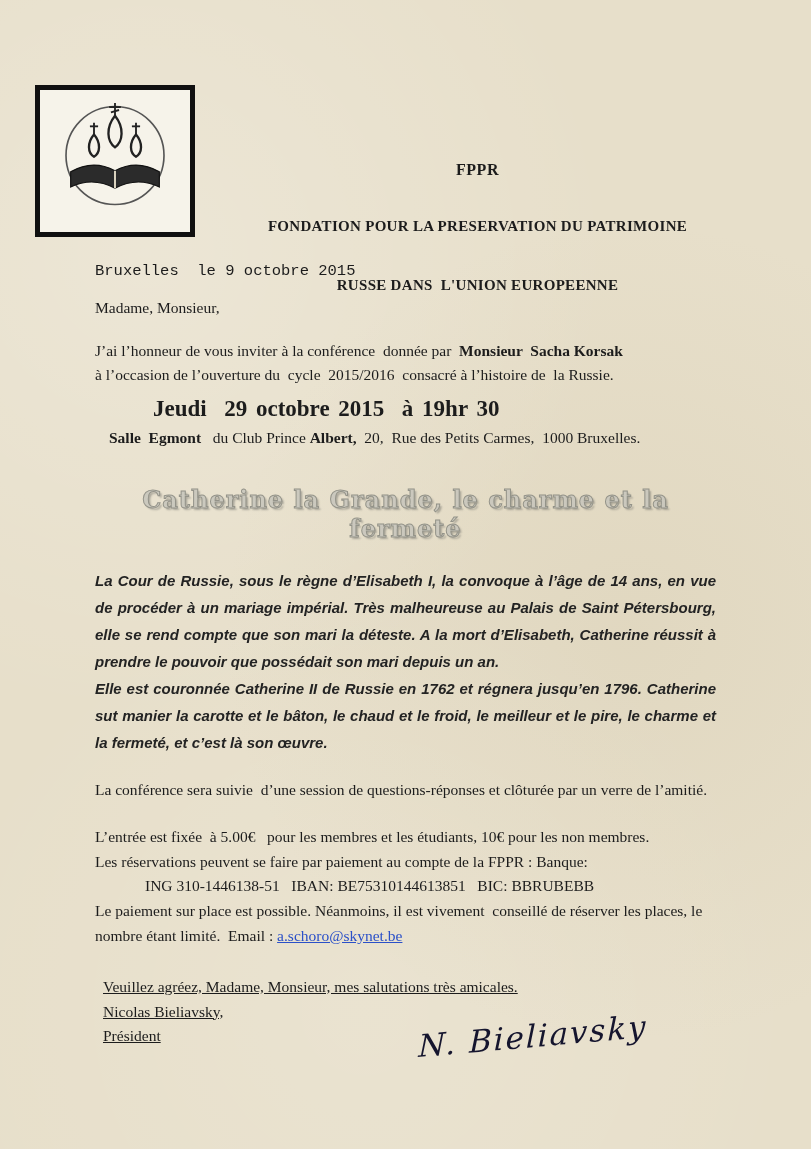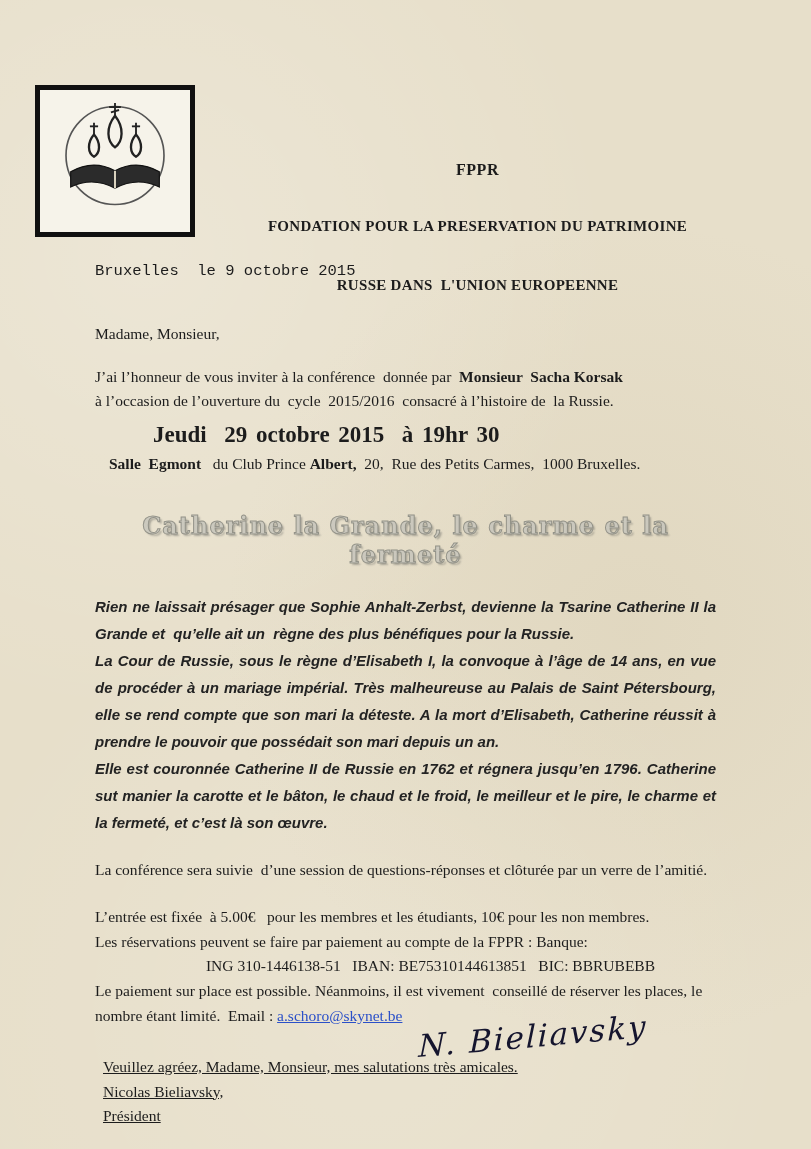--- a/index.html
+++ b/index.html
@@ -40,21 +40,21 @@
     text-align: center;
     font-weight: bold;
     white-space: pre-wrap;
   }
   .org-short { font-size: 16px; letter-spacing: 0.5px; }
   .org-line  { font-size: 15px; letter-spacing: 0.3px; line-height: 1.55; }
 
   .line { white-space: pre-wrap; line-height: 1.6; }
 
   .dateline   { margin-top: 2px; font-family: Liberation Mono, monospace; }
-  .salutation { margin-top: 38px; }
+  .salutation { margin-top: 12px; }
 
   .intro { margin-top: 18px; }
   .bold { font-weight: bold; }
 
   .event-datetime {
     margin: 8px 0 4px 58px;
     font-size: 23px;
     font-weight: bold;
     word-spacing: 3px;
     white-space: pre-wrap;
@@ -83,21 +83,21 @@
     font-size: 15px;
     line-height: 1.8;
     text-align: justify;
     color: #232323;
   }
   .body-block p { white-space: pre-wrap; }
 
   .conference-note { margin-top: 22px; width: 612px; font-family: Liberation Serif, serif; }
 
   .fees-block { margin-top: 22px; line-height: 1.65; }
-  .bank-line  { margin-left: 50px; text-align: center; }
+  .bank-line  { margin-left: 50px; }
 
   .email-link {
     color: var(--link, #2b50c8);
     text-decoration: underline;
     cursor: pointer;
   }
 
   .closing-block { margin-top: 26px; margin-left: 8px; line-height: 1.7; text-decoration: underline; }
 
   .signature {
@@ -159,21 +159,20 @@
     <p class="line">à l’occasion de l’ouverture du  cycle  2015/2016  consacré à l’histoire de  la Russie.</p>
   </div>
 
   <p class="event-datetime">Jeudi  29 octobre 2015  à 19hr 30</p>
 
   <p class="line venue"><span class="bold">Salle  Egmont</span><span>   du Club Prince </span><span class="bold">Albert,</span><span>  20,  Rue des Petits Carmes,  1000 Bruxelles.</span></p>
 
   <h1 class="fancy-title">Catherine la Grande, le charme et la fermeté</h1>
 
   <div class="body-block">
-    <p>Rien ne laissait présager que Sophie Anhalt-Zerbst, devienne la Tsarine Catherine II la Grande et  qu’elle ait un  règne des plus bénéfiques pour la Russie.</p>
     <p>La Cour de Russie, sous le règne d’Elisabeth I, la convoque à l’âge de 14 ans, en vue de procéder à un mariage impérial. Très malheureuse au Palais de Saint Pétersbourg, elle se rend compte que son mari la déteste. A la mort d’Elisabeth, Catherine réussit à prendre le pouvoir que possédait son mari depuis un an.</p>
     <p>Elle est couronnée Catherine II de Russie en 1762 et régnera jusqu’en 1796. Catherine sut manier la carotte et le bâton, le chaud et le froid, le meilleur et le pire, le charme et la fermeté, et c’est là son œuvre.</p>
   </div>
 
   <p class="line conference-note">La conférence sera suivie  d’une session de questions-réponses et clôturée par un verre de l’amitié.</p>
 
   <div class="fees-block">
     <p class="line">L’entrée est fixée  à 5.00€   pour les membres et les étudiants, 10€ pour les non membres.</p>
     <p class="line">Les réservations peuvent se faire par paiement au compte de la FPPR : Banque:</p>
     <p class="line bank-line">ING 310-1446138-51   IBAN: BE75310144613851   BIC: BBRUBEBB</p>

